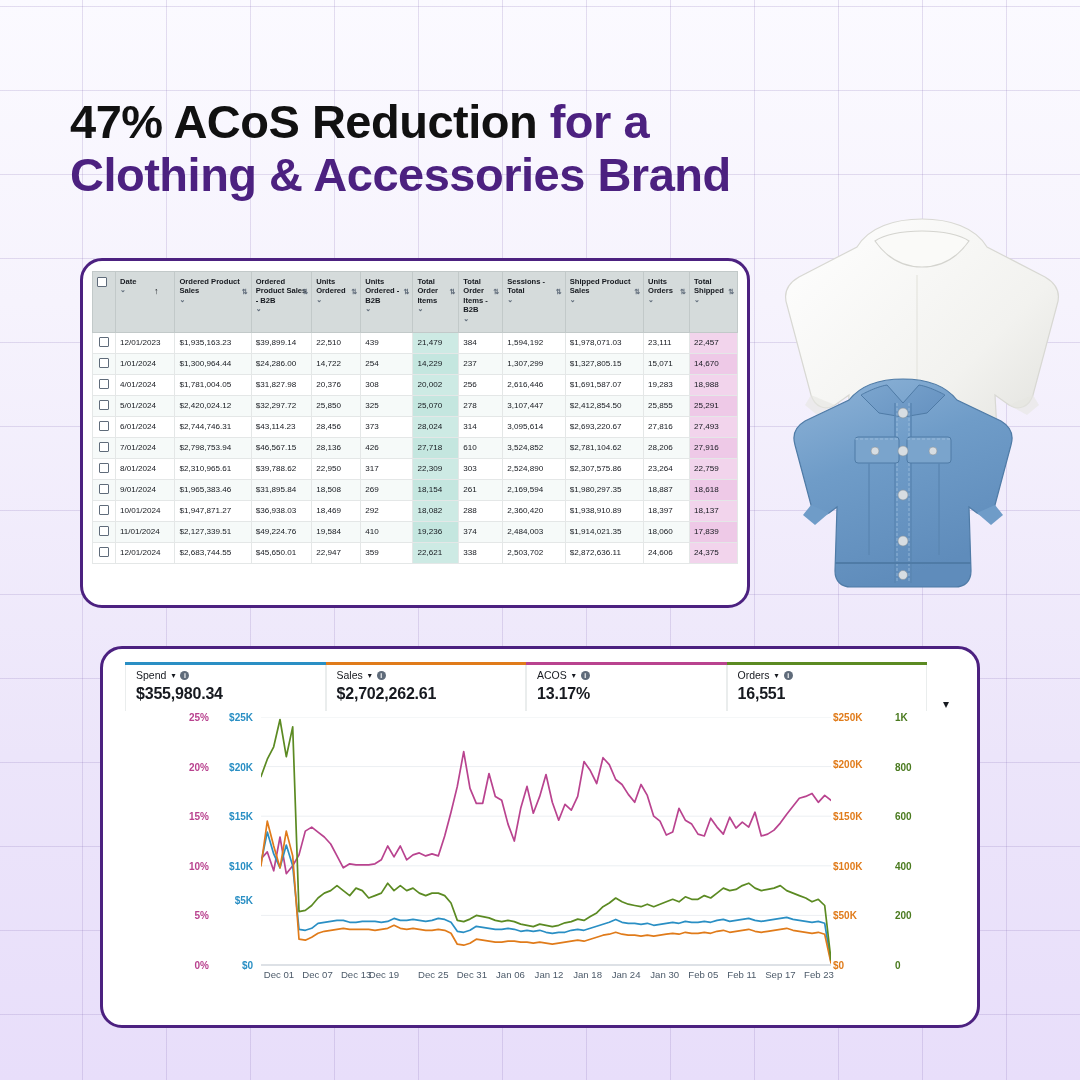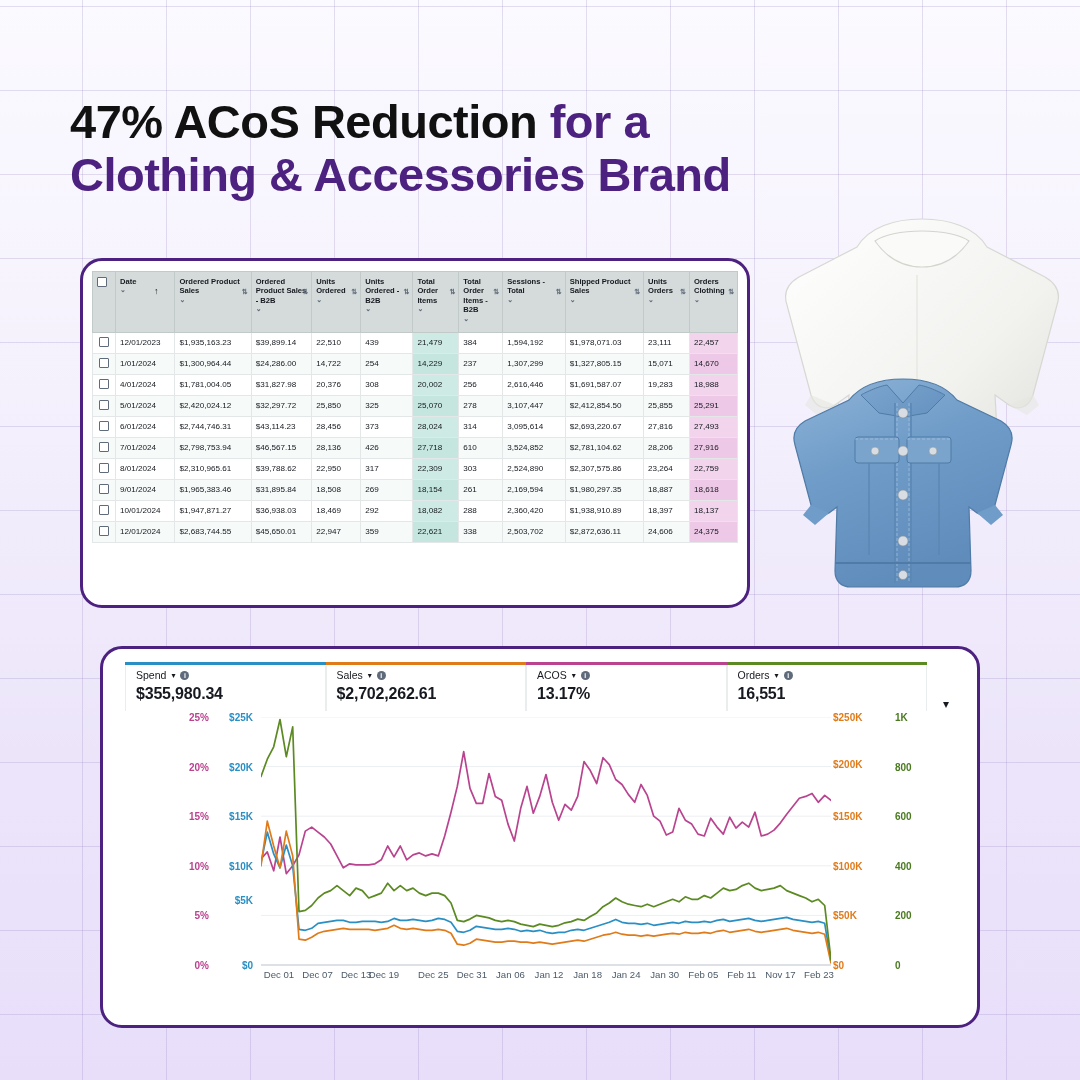--- a/index.html
+++ b/index.html
@@ -196,21 +196,21 @@
             <th><span>Date</span><span class="caret">⌄</span><span class="up-arrow">↑</span></th>
             <th><span>Ordered Product Sales</span><span class="caret">⌄</span><span class="sort-i">⇅</span></th>
             <th><span>Ordered Product Sales - B2B</span><span class="caret">⌄</span><span class="sort-i">⇅</span></th>
             <th><span>Units Ordered</span><span class="caret">⌄</span><span class="sort-i">⇅</span></th>
             <th><span>Units Ordered - B2B</span><span class="caret">⌄</span><span class="sort-i">⇅</span></th>
             <th><span>Total Order Items</span><span class="caret">⌄</span><span class="sort-i">⇅</span></th>
             <th><span>Total Order Items - B2B</span><span class="caret">⌄</span><span class="sort-i">⇅</span></th>
             <th><span>Sessions - Total</span><span class="caret">⌄</span><span class="sort-i">⇅</span></th>
             <th><span>Shipped Product Sales</span><span class="caret">⌄</span><span class="sort-i">⇅</span></th>
             <th><span>Units Orders</span><span class="caret">⌄</span><span class="sort-i">⇅</span></th>
-            <th><span>Orders Clothing</span><span class="caret">⌄</span><span class="sort-i">⇅</span></th>
+            <th><span>Total Shipped</span><span class="caret">⌄</span><span class="sort-i">⇅</span></th>
           </tr>
         </thead>
       <tbody id="body-rows">
           <tr>
             <td class="cb-col"><span class="cb"></span></td>
             <td class=" c-date">12/01/2023</td>
             <td>$1,935,163.23</td>
             <td>$39,899.14</td>
             <td>22,510</td>
             <td>439</td>
@@ -325,20 +325,34 @@
             <td>$1,947,871.27</td>
             <td>$36,938.03</td>
             <td>18,469</td>
             <td>292</td>
             <td class="hl-teal">18,082</td>
             <td>288</td>
             <td>2,360,420</td>
             <td>$1,938,910.89</td>
             <td>18,397</td>
             <td class="hl-pink">18,137</td>
+          </tr>
+          <tr>
+            <td class="cb-col"><span class="cb"></span></td>
+            <td class=" c-date">11/01/2024</td>
+            <td>$2,127,339.51</td>
+            <td>$49,224.76</td>
+            <td>19,584</td>
+            <td>410</td>
+            <td class="hl-teal">19,236</td>
+            <td>374</td>
+            <td>2,484,003</td>
+            <td>$1,914,021.35</td>
+            <td>18,060</td>
+            <td class="hl-pink">17,839</td>
           </tr>
           <tr>
             <td class="cb-col"><span class="cb"></span></td>
             <td class=" c-date">12/01/2024</td>
             <td>$2,683,744.55</td>
             <td>$45,650.01</td>
             <td>22,947</td>
             <td>359</td>
             <td class="hl-teal">22,621</td>
             <td>338</td>
@@ -449,17 +463,17 @@
         <span style="left: 123px;">Dec 19</span>
         <span style="left: 172.286px;">Dec 25</span>
         <span style="left: 210.857px;">Dec 31</span>
         <span style="left: 249.429px;">Jan 06</span>
         <span style="left: 288px;">Jan 12</span>
         <span style="left: 326.571px;">Jan 18</span>
         <span style="left: 365.143px;">Jan 24</span>
         <span style="left: 403.714px;">Jan 30</span>
         <span style="left: 442.286px;">Feb 05</span>
         <span style="left: 480.857px;">Feb 11</span>
-        <span style="left: 519.429px;">Nov 17</span>
+        <span style="left: 519.429px;">Sep 17</span>
         <span style="left: 558px;">Feb 23</span>
       </div>
   </div>
 </div>
 
 </body></html>

